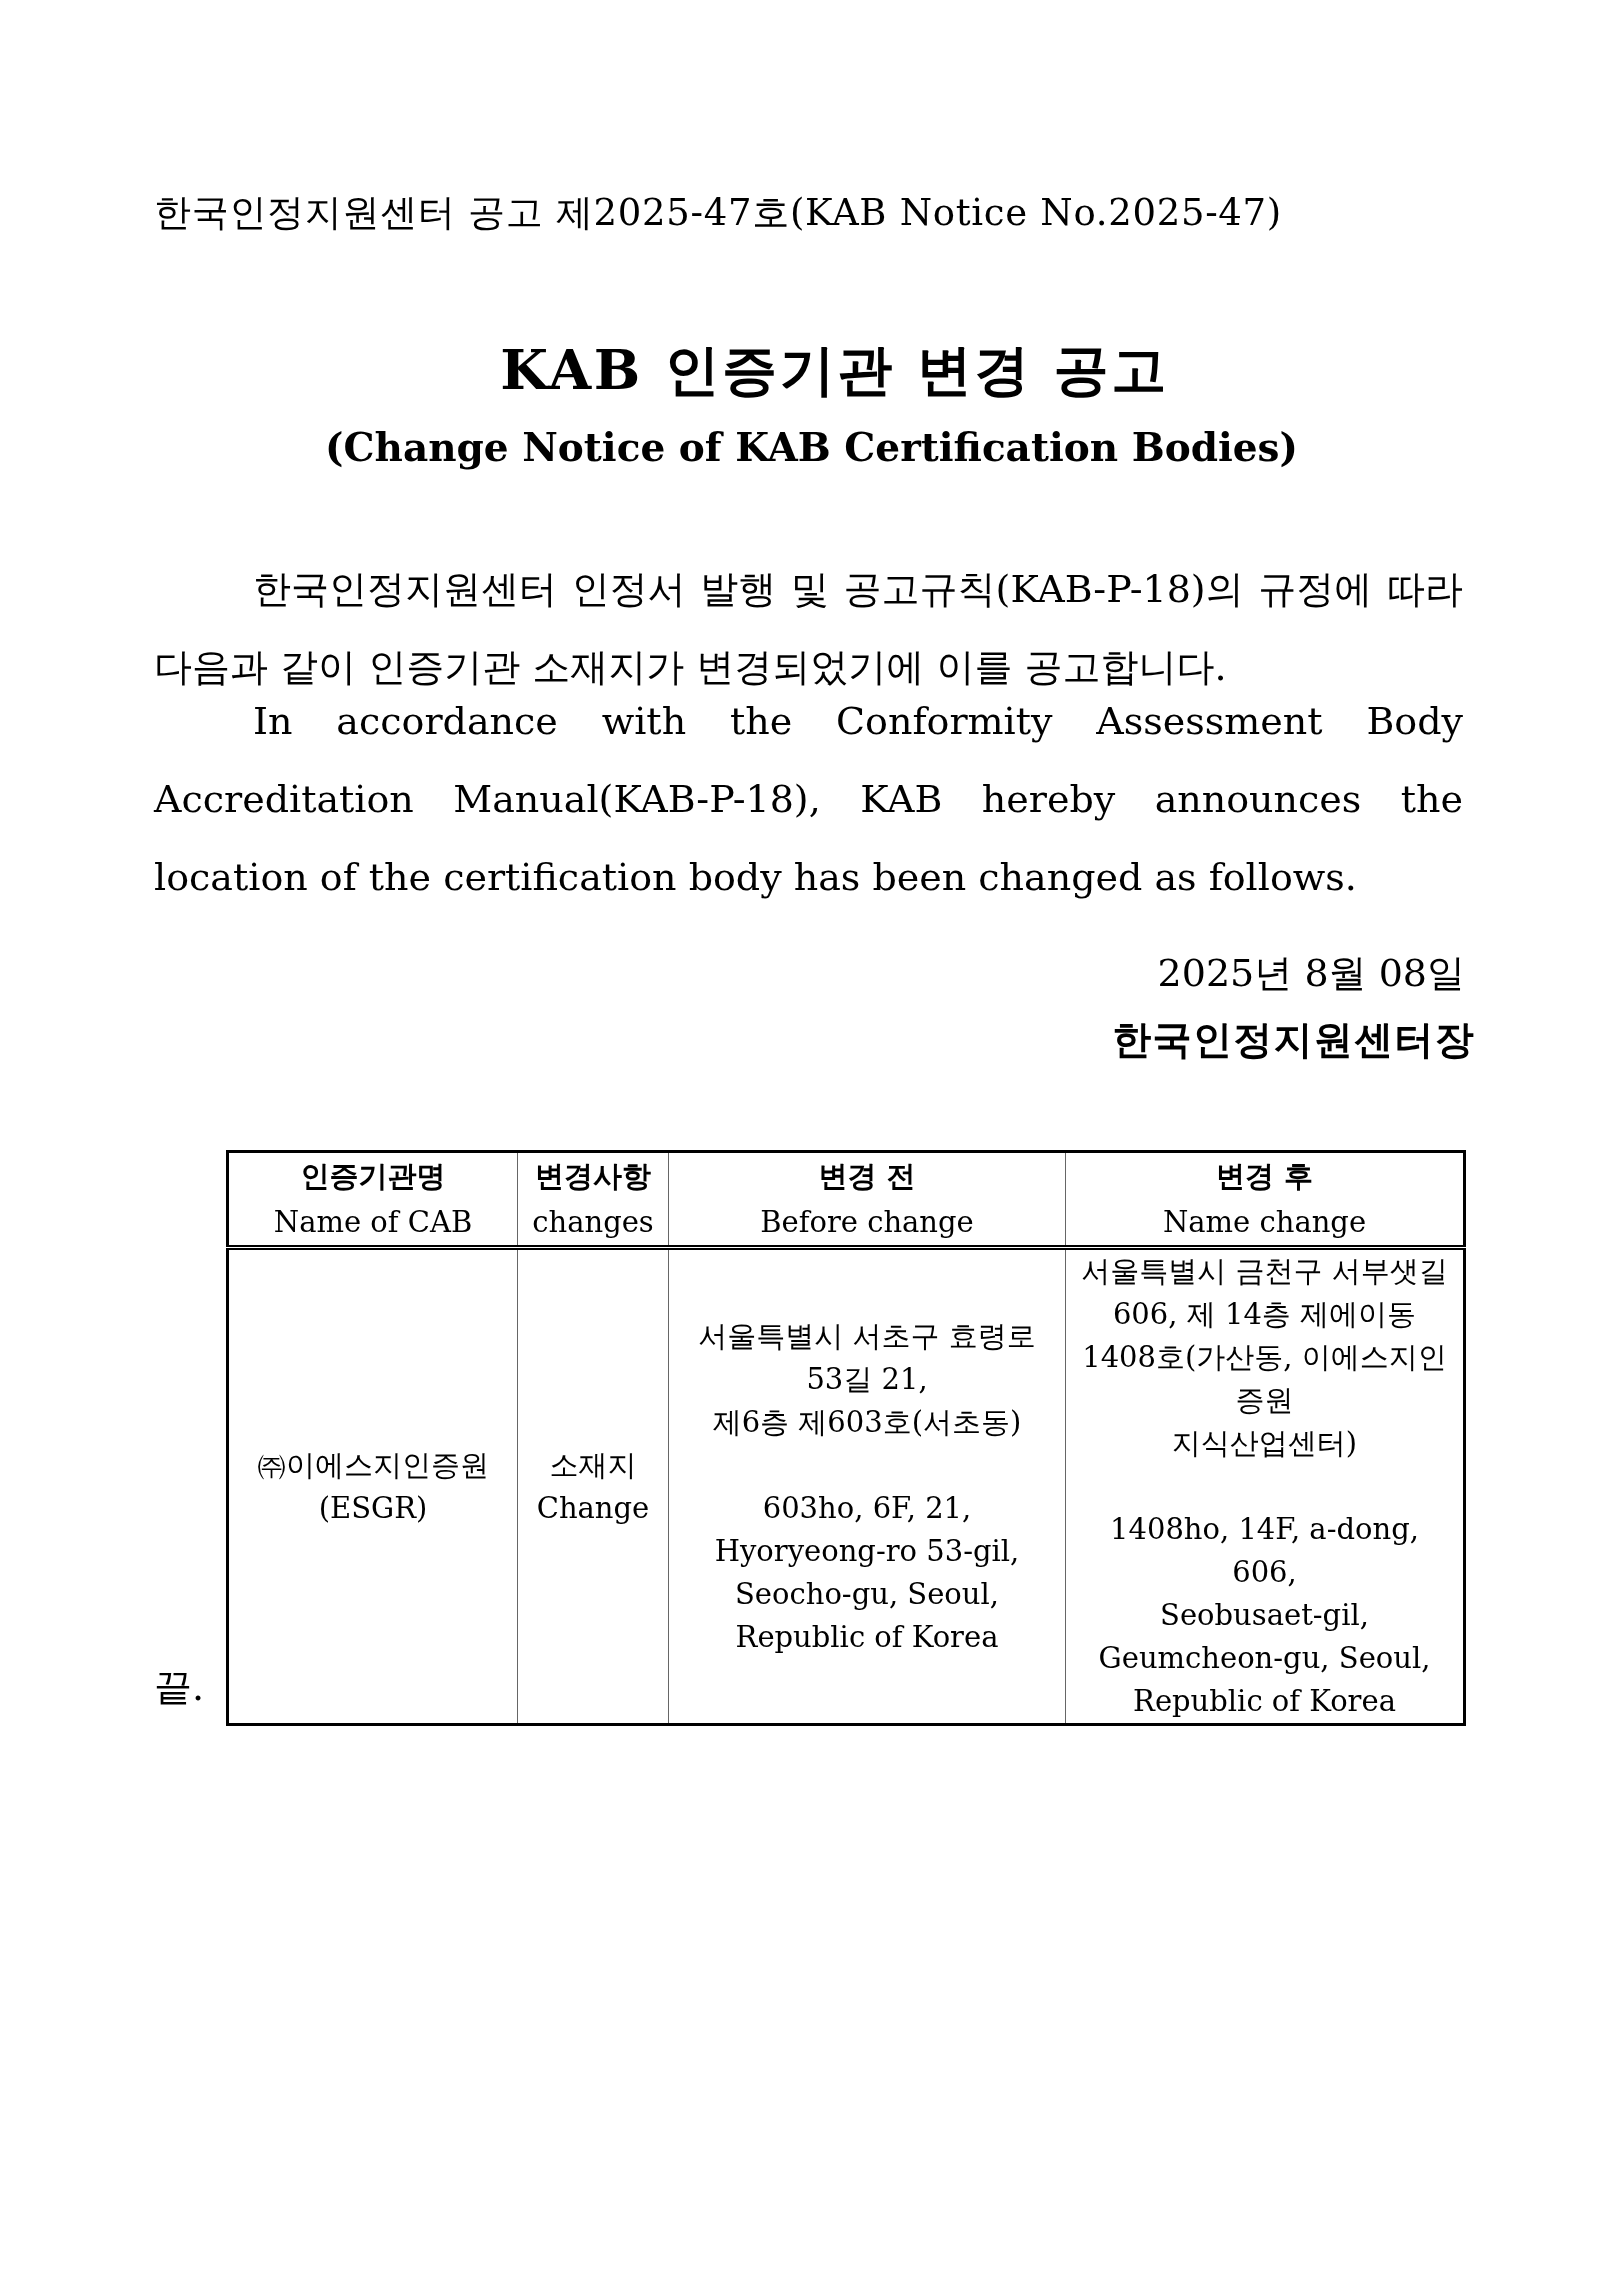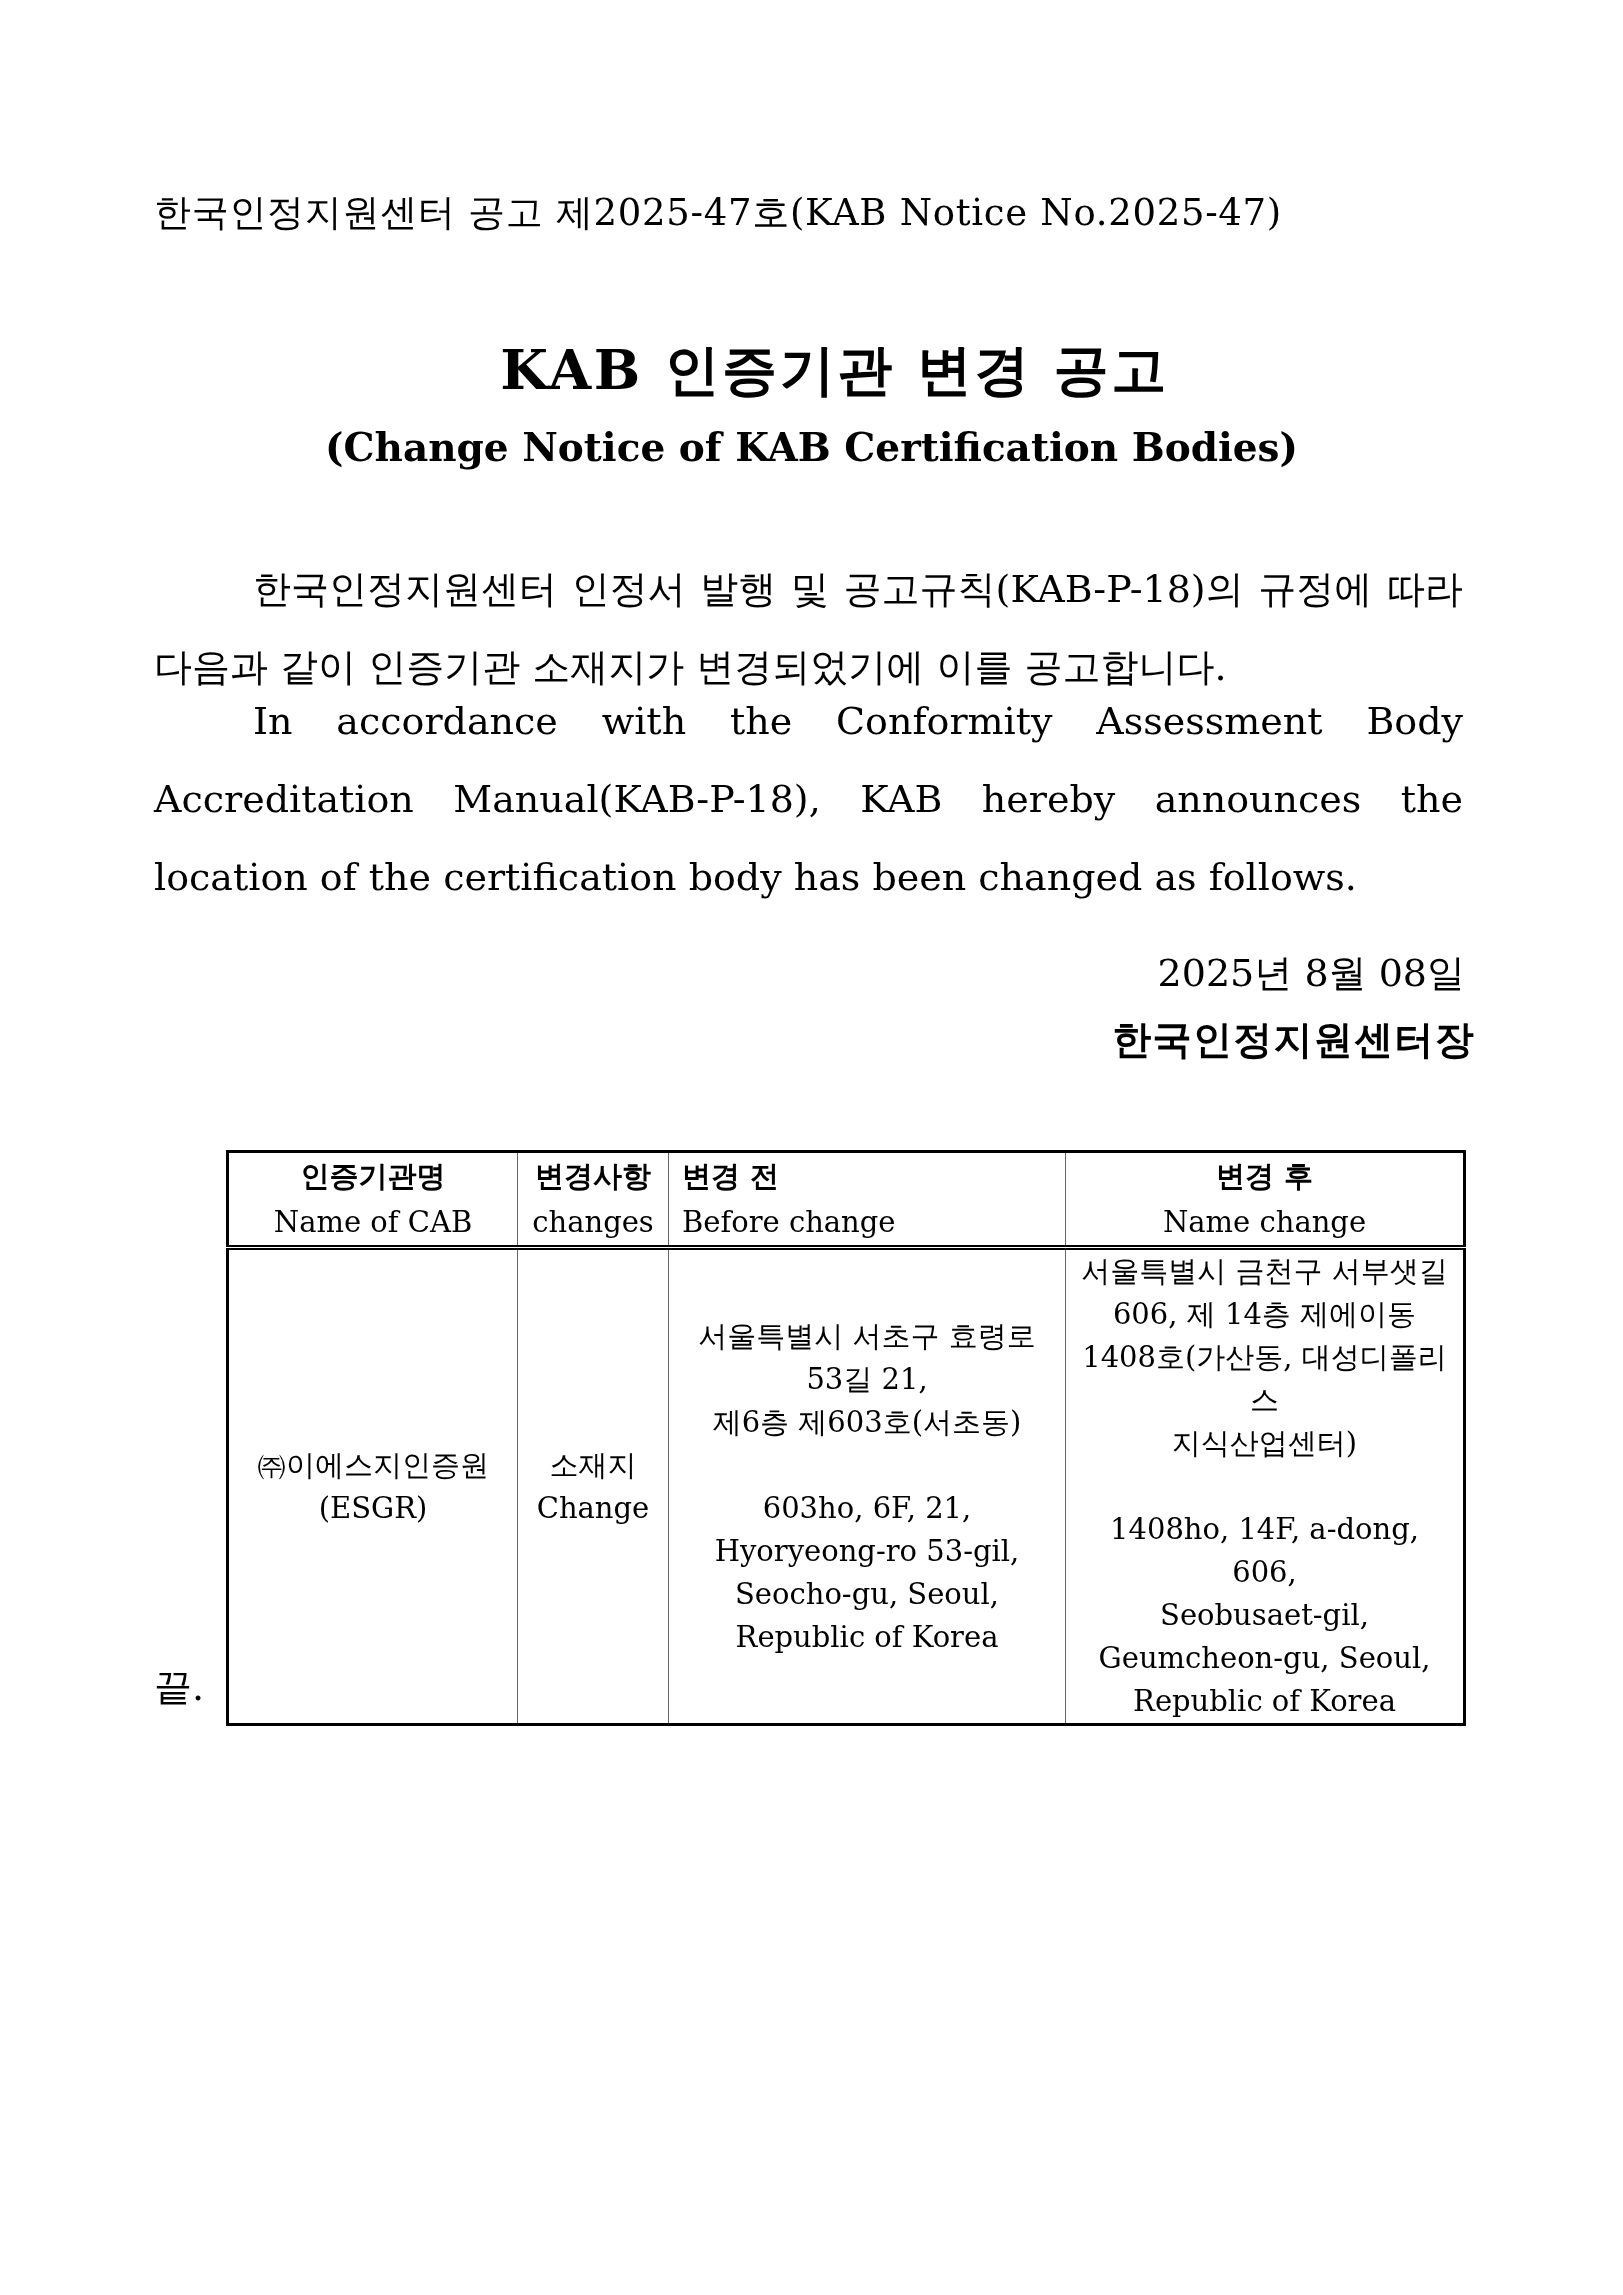--- a/index.html
+++ b/index.html
@@ -46,21 +46,21 @@
   <thead>
     <tr>
       <th class="c-name">
         <span class="ko">인증기관명</span>
         <span>Name of CAB</span>
       </th>
       <th class="c-chg">
         <span class="ko">변경사항</span>
         <span>changes</span>
       </th>
-      <th class="c-before" style="text-align:left">
+      <th class="c-before" style="text-align:center">
         <span class="ko">변경 전</span>
         <span>Before change</span>
       </th>
       <th class="c-after" style="text-align:center">
         <span class="ko">변경 후</span>
         <span>Name change</span>
       </th>
     </tr>
   </thead>
   <tbody>
@@ -79,21 +79,21 @@
         <span>제6층 제603호(서초동)</span>
         <span class="gap"></span>
         <span>603ho, 6F, 21,</span>
         <span>Hyoryeong-ro 53-gil,</span>
         <span>Seocho-gu, Seoul,</span>
         <span>Republic of Korea</span>
       </td>
       <td class="c-after cell-lines">
         <span>서울특별시 금천구 서부샛길</span>
         <span>606, 제 14층 제에이동</span>
-        <span>1408호(가산동, 대성디폴리스</span>
+        <span>1408호(가산동, 이에스지인증원</span>
         <span>지식산업센터)</span>
         <span class="gap"></span>
         <span>1408ho, 14F, a-dong, 606,</span>
         <span>Seobusaet-gil,</span>
         <span>Geumcheon-gu, Seoul,</span>
         <span>Republic of Korea</span>
       </td>
     </tr>
   </tbody>
 </table>

